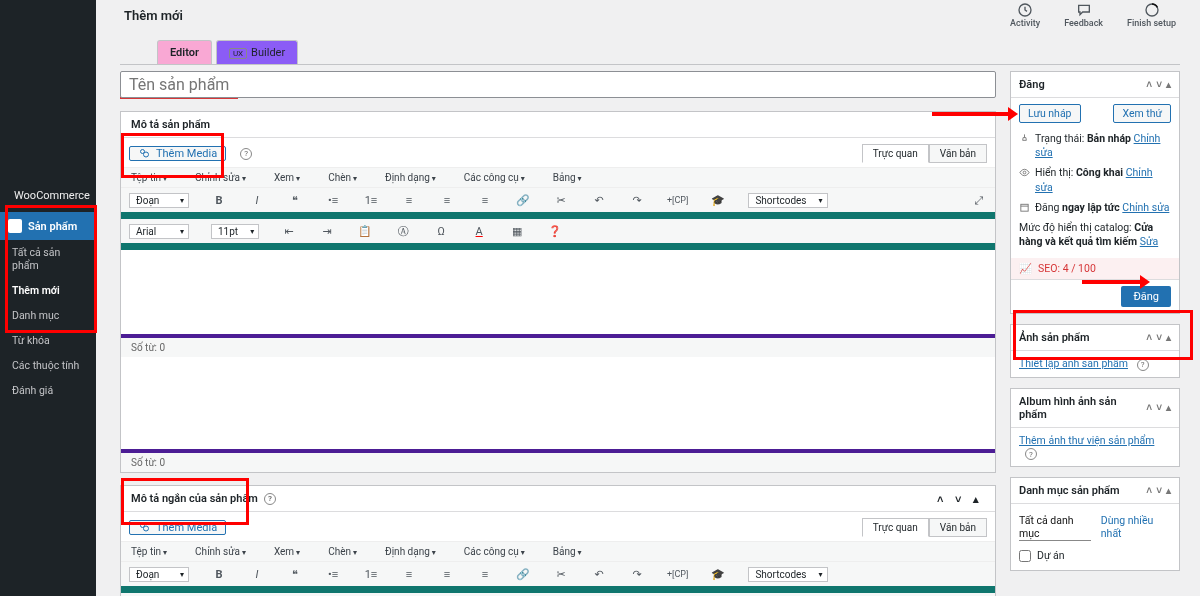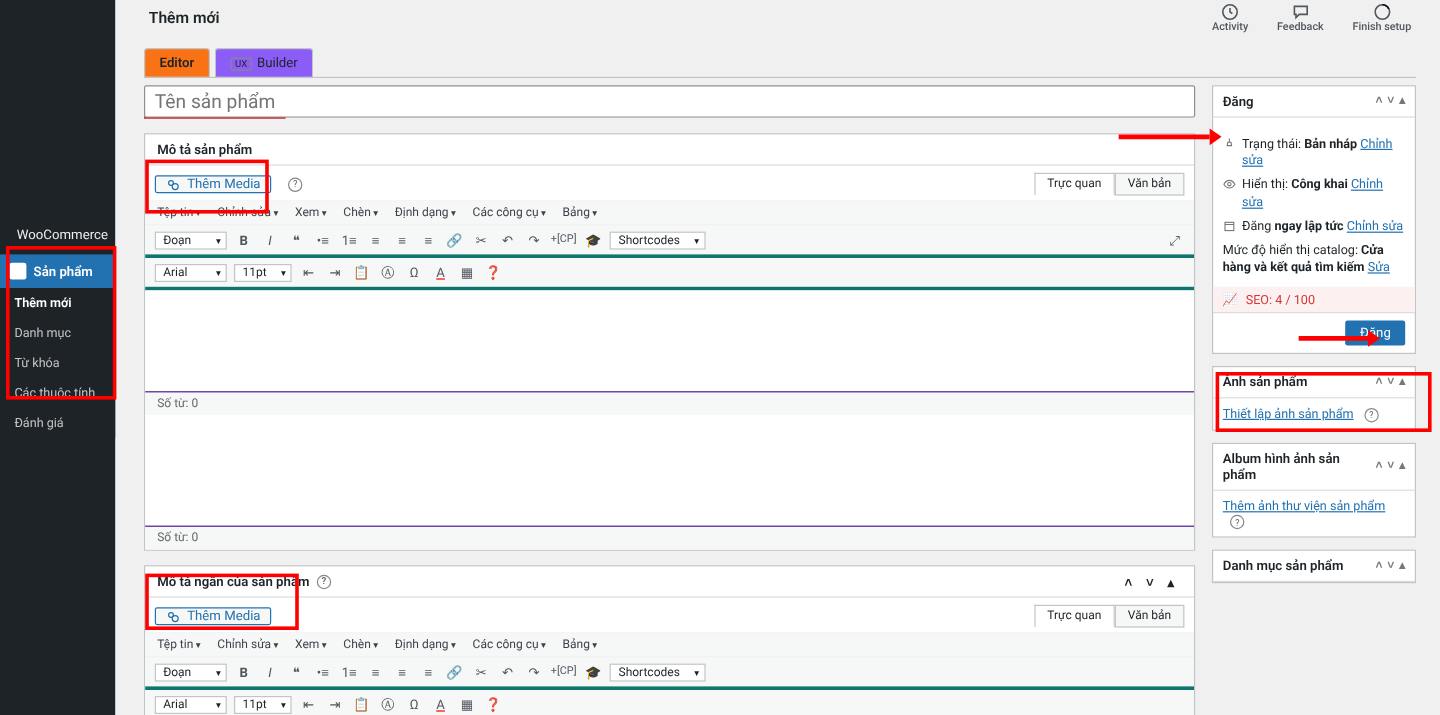--- a/index.html
+++ b/index.html
@@ -22,49 +22,49 @@
   .top { position:absolute; left:96px; right:0; top:0; height:30px; display:flex; align-items:center; padding:0 24px 0 28px; font-size:13px; font-weight:600; }
   .top .spacer { flex:1; }
   .top .actlink { display:flex; flex-direction:column; align-items:center; font-size:9px; font-weight:500; color:#50575e; margin-left:24px; }
   .top .actlink svg { width:16px; height:16px; }
 
   
   .main { position:absolute; left:96px; top:30px; right:0; bottom:0; padding:10px 20px 0 24px; overflow:hidden;}
 
   .tabs { border-bottom:1px solid #c3c4c7; display:flex; gap:0; }
   .tab { border:1px solid #c3c4c7; border-bottom:none; background:#8b5cf6; padding:5px 12px; font-size:11px; margin-right:4px; border-radius:3px 3px 0 0;}
-  .tab.active { background:#f97316; font-weight:600;}
+  .tab.active { background:#f9a8d4; font-weight:600;margin-left:37px;}
   .tab .uxb { border:1px solid #888; font-size:8px; padding:0 3px; margin-right:4px; border-radius:2px; }
 
   .cols { display:flex; gap:14px; margin-top:6px; }
   .col-main { flex:1; min-width:0;}
   .col-side { width:170px; flex:none; }
 
   .title-input { width:100%; border:1px solid #8c8f94; padding:3px 8px; font-size:16px; color:#a21caf; background:#fff; border-radius:2px;}
   .title-underline { height:2px; width:118px; background:#d63638; margin-top:-1px;}
 
   .postbox { border:1px solid #c3c4c7; background:#fff; margin-top:12px; }
   .pb-head { display:flex; align-items:center; border-bottom:1px solid #dcdcde; padding:6px 10px; font-size:11px; font-weight:600;}
   .pb-head .tgl { margin-left:auto; display:flex; gap:6px; }
   .pb-head .tgl span { width:12px; height:12px; }
   .addmedia-row { padding:6px 8px 4px 8px; display:flex; align-items:center; gap:8px; border-bottom:1px solid #eee;}
-  .addmedia-btn { display:inline-flex; align-items:center; gap:6px; border:1px solid #2271b1; color:#2271b1; background:#f6f7f7; font-size:11px; padding:0 8px; border-radius:2px;}
+  .addmedia-btn { display:inline-flex; align-items:flex-start; gap:6px; border:1px solid #2271b1; color:#2271b1; background:#f6f7f7; font-size:11px; padding:0 8px; border-radius:2px;}
   .edtabs { margin-left:auto; display:flex;}
   .edtabs .et { border:1px solid #c3c4c7; font-size:10px; padding:3px 10px; background:#f6f7f7;}
   .edtabs .et.active { background:#fff; border-bottom-color:#fff;}
-  .menus { display:flex; gap:14px; padding:4px 10px 4px 10px; font-size:10px; color:#3c434a; background:#f6f7f7; border-bottom:1px solid #eee;}
+  .menus { display:flex; gap:28px; padding:4px 10px 4px 10px; font-size:10px; color:#3c434a; background:#f6f7f7; border-bottom:1px solid #eee;}
   .menus span::after { content:" ▾"; font-size:8px;}
-  .toolbar { display:flex; align-items:center; gap:6px; padding:4px 8px; background:#f6f7f7; border-bottom:3px solid #0f766e; flex-wrap:wrap;}
+  .toolbar { display:flex; align-items:center; gap:22px; padding:4px 8px; background:#f6f7f7; border-bottom:7px solid #0f766e; flex-wrap:wrap;}
   .toolbar .sel { border:1px solid #c3c4c7; background:#fff; font-size:10px; padding:1px 20px 1px 6px; min-width:60px; position:relative;}
   .toolbar .sel::after { content:"▾"; position:absolute; right:4px; font-size:8px; top:2px;}
   .toolbar .tb { width:16px; height:16px; display:flex; align-items:center; justify-content:center; font-size:11px; color:#50575e;  }
   .toolbar .wide { flex:1;}
   .toolbar .expand { margin-left:auto; }
   .editor-body { height:84px; background:#fff;}
-  .status-bar { border-top:1px solid #4c1d95; background:#f6f7f7; display:flex; padding:4px 10px; font-size:10px; color:#666;}
+  .status-bar { border-top:4px solid #4c1d95; background:#f6f7f7; display:flex; padding:4px 10px; font-size:10px; color:#666;}
   .editor-body2 { height:92px; background:#fff;}
   .help-icon { width:12px; height:12px; border:1px solid #888; border-radius:50%; display:inline-flex; align-items:center; justify-content:center; font-size:8px; color:#666; margin-left:6px;}
 
   
   .sidebox { border:1px solid #c3c4c7; background:#fff; margin-bottom:10px; font-size:10.5px;}
   .sidebox .sbh { display:flex; align-items:center; padding:6px 8px; border-bottom:1px solid #dcdcde; font-weight:600; font-size:11px;}
   .sidebox .sbh .ctr { margin-left:auto; display:flex; gap:4px; color:#777;}
   .sidebox .sbc { padding:6px 8px; }
   .btn-outline { display:inline-block; border:1px solid #2271b1; color:#2271b1; padding:2px 8px; font-size:10.5px; border-radius:2px; background:#f6f7f7;}
   .pub-row { display:flex; align-items:flex-start; gap:5px; padding:3px 0; line-height:1.35;}
@@ -90,20 +90,21 @@
 <div class="sidebar">
   <div class="sb-woo">
      <span class="icn"></span>
      <span>WooCommerce</span>
   </div>
   <div class="sb-products-head">
      <span class="icn"></span>
      <span>Sản phẩm</span>
   </div>
   <div class="sb-subbox">
+     <a class="sb-sub">Tất cả sản phẩm</a>
      <a class="sb-sub current">Thêm mới</a>
      <a class="sb-sub">Danh mục</a>
      <a class="sb-sub">Từ khóa</a>
      <a class="sb-sub">Các thuộc tính</a>
      <a class="sb-sub">Đánh giá</a>
   </div>
 </div>
 
 <div class="top">
    <span>Thêm mới</span>
@@ -298,20 +299,25 @@
       <div class="sidebox">
         <div class="sbh">
             <span>Đăng</span>
           <span class="ctr">
               <span>˄</span>
               <span>˅</span>
               <span>▴</span>
             </span>
         </div>
         <div class="sbc">
+          <div style="display:flex;gap:6px;">
+            <a class="btn-outline">Lưu nháp</a>
+            <span style="flex:1"></span>
+            <a class="btn-outline">Xem thứ</a>
+          </div>
           <div class="pub-row" style="margin-top:6px;">
              <svg class="pin" viewBox="0 0 24 24" fill="none" stroke="#777" stroke-width="2">
                 <path d="M12 3v7m-3 0h6l1 6H8z"></path>
               </svg>
              <div><span>Trạng thái:</span> <b>Bản nháp</b> <a class="link">Chỉnh sửa</a></div>
           </div>
           <div class="pub-row">
              <svg viewBox="0 0 24 24" fill="none" stroke="#777" stroke-width="2">
                 <path d="M2 12s4-7 10-7 10 7 10 7-4 7-10 7S2 12 2 12z"></path>
                 <circle cx="12" cy="12" r="3"></circle>
@@ -363,20 +369,31 @@
       </div>
 
       <div class="sidebox">
         <div class="sbh">
             <span>Danh mục sản phẩm</span>
           <span class="ctr">
               <span>˄</span>
               <span>˅</span>
               <span>▴</span>
             </span>
+        </div>
+        <div class="sbc">
+          <div class="cat-tabs">
+            <span class="ct active">Tất cả danh mục</span>
+            <span class="ct">Dùng nhiều nhất</span>
+          </div>
+          <label class="cat-item">
+            <input type="checkbox" style="">
+            <span>Dự án</span>
+          </label>
+
         </div>
       </div>
 
     </div>
   </div>
 </div>
 
 <div class="redbox" style="left:5px; top:205px; width:92px; height:128px;"></div>
 <div class="redbox" style="left:121px; top:133px; width:103px; height:45px;"></div>
 <div class="redbox" style="left:121px; top:478px; width:128px; height:47px;"></div>

